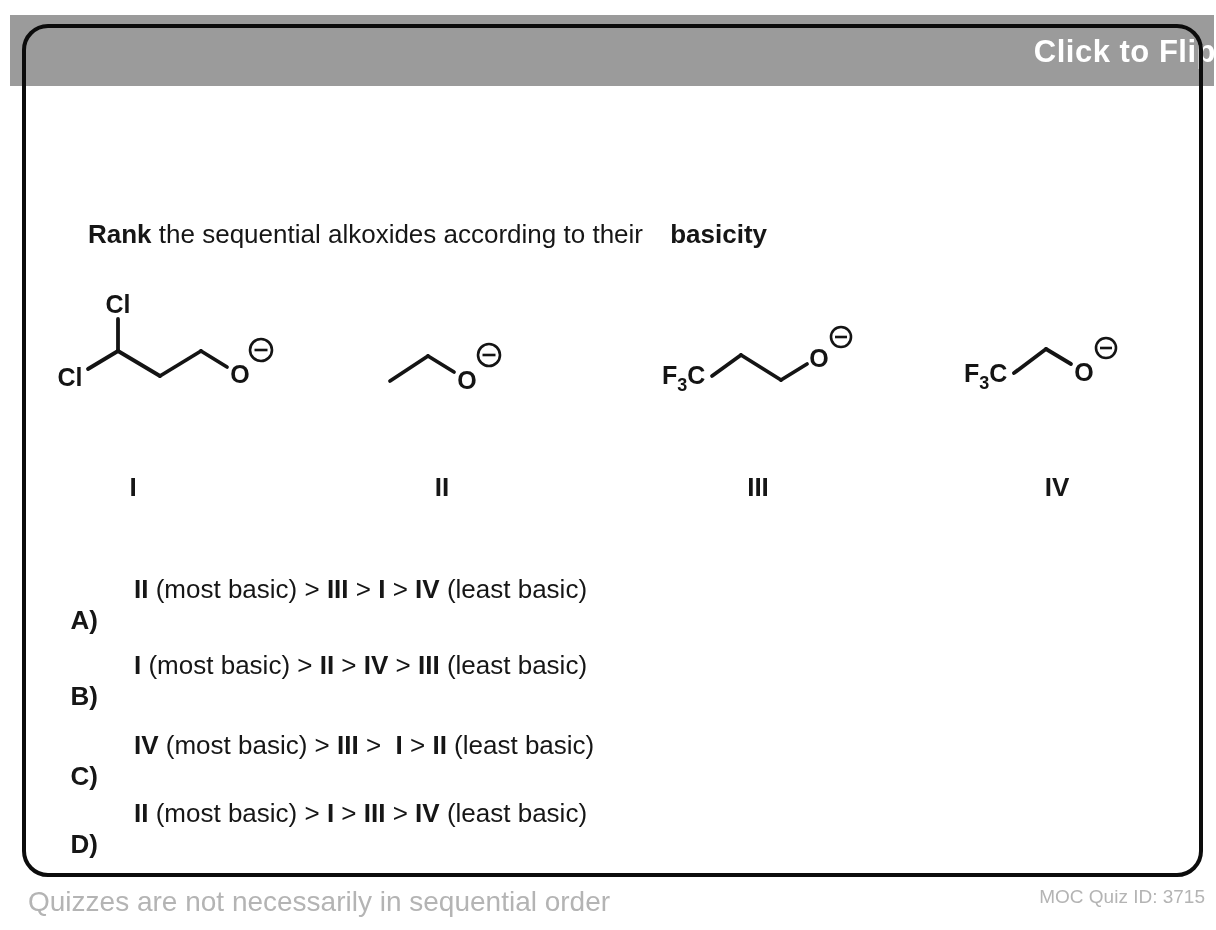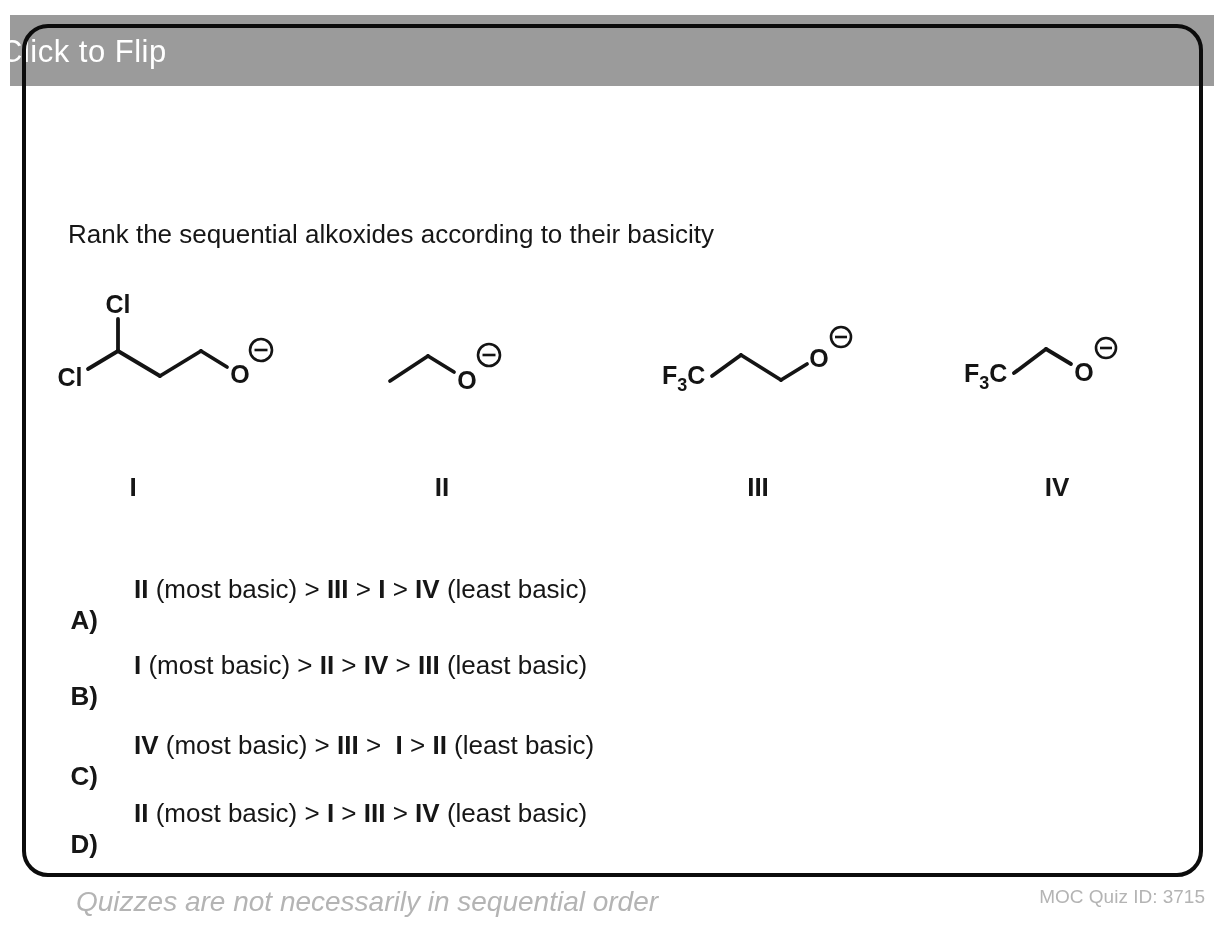--- a/index.html
+++ b/index.html
@@ -5,48 +5,47 @@
   html,body{margin:0;padding:0;}
   body{
     width:1216px;height:930px;position:relative;overflow:hidden;
     background:#ffffff;font-family:"Liberation Sans",sans-serif;color:#161616;
   }
   .graybar{
     position:absolute;left:10px;top:15px;width:1204px;height:71px;
     background:#9b9b9b;cursor:pointer;
   }
   .flip-title{
-    position:absolute;left:0;top:34px;width:100%;text-align:left;
-    color:#ffffff;font-size:31px;font-weight:400;letter-spacing:.5px;
+    position:absolute;left:0;top:34px;width:100%;text-align:right;
+    color:#ffffff;font-size:31px;font-weight:700;letter-spacing:.5px;
   }
   .card{
     position:absolute;left:22px;top:24px;width:1173px;height:845px;
     border:4px solid #0c0c0c;border-radius:26px;background:transparent;
     cursor:pointer;
   }
   .question{
     position:absolute;left:68px;top:219px;font-size:26px;white-space:pre;
   }
-  .question .b{font-weight:400;}
+  .question .b{font-weight:700;margin-left:20px;}
   .structure{position:absolute;}
   .struct-label{
     position:absolute;top:472px;transform:translateX(-50%);
     font-size:26px;font-weight:700;
   }
   .bond{stroke:#141414;stroke-width:3.8;stroke-linecap:round;fill:none;}
   .atom{fill:#141414;font-family:"Liberation Sans",sans-serif;font-size:25px;font-weight:700;}
   .chg{stroke:#141414;stroke-width:2.6;fill:none;}
   .option{position:absolute;left:56px;font-size:26px;white-space:pre;}
   .opt-letter{font-weight:700;display:inline-block;}
   .opt-parts{position:absolute;left:78px;top:0;display:inline-block;}
   .opt-parts span:nth-child(odd){font-weight:700;}
   .footer-left{
-    position:absolute;left:28px;top:886px;font-size:28px;font-style:italic;
+    position:absolute;left:28px;top:886px;font-size:28px;
     color:#b4b4b4;
-    margin-left:48px;
   }
   .footer-right{
     position:absolute;right:11px;top:886px;font-size:19px;color:#b4b4b4;
   }
 </style>
 </head>
 <body>
 
 <div class="graybar"></div>
 <div class="flip-title">Click to Flip</div>

